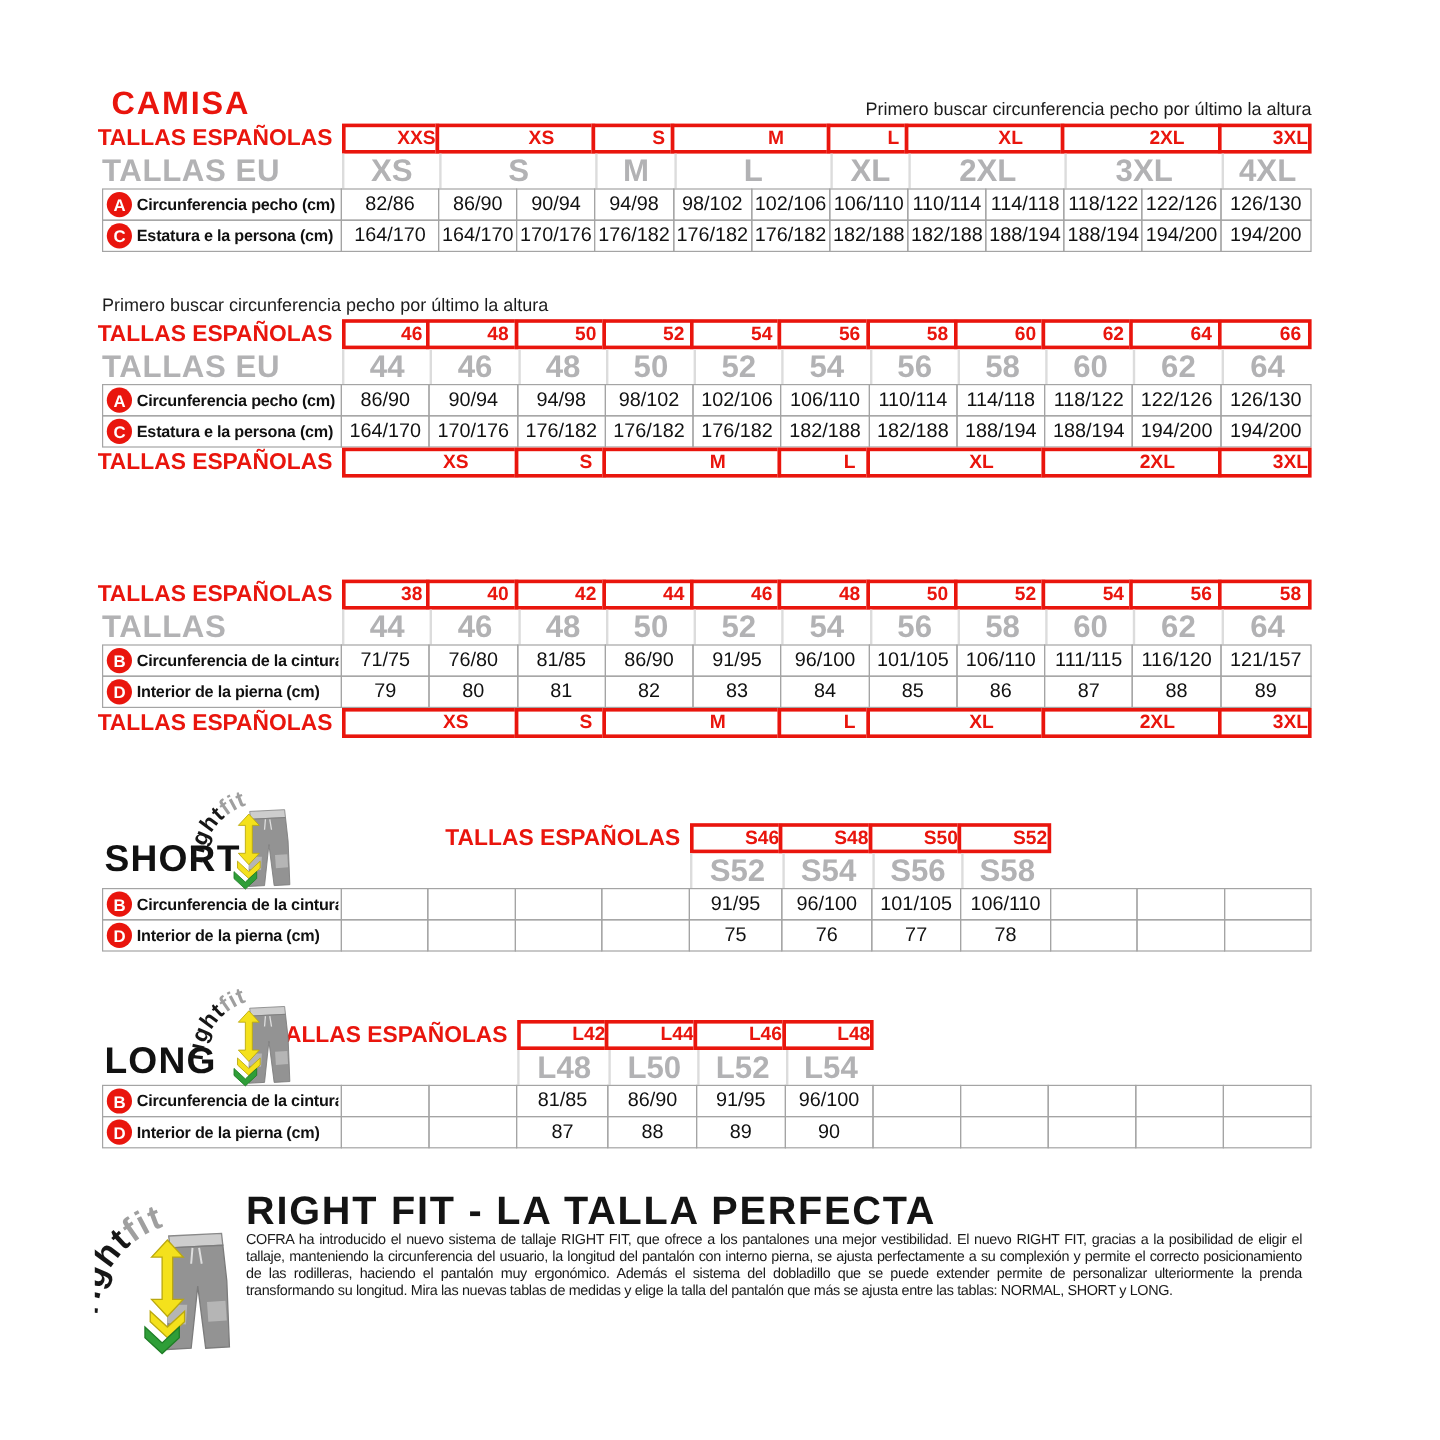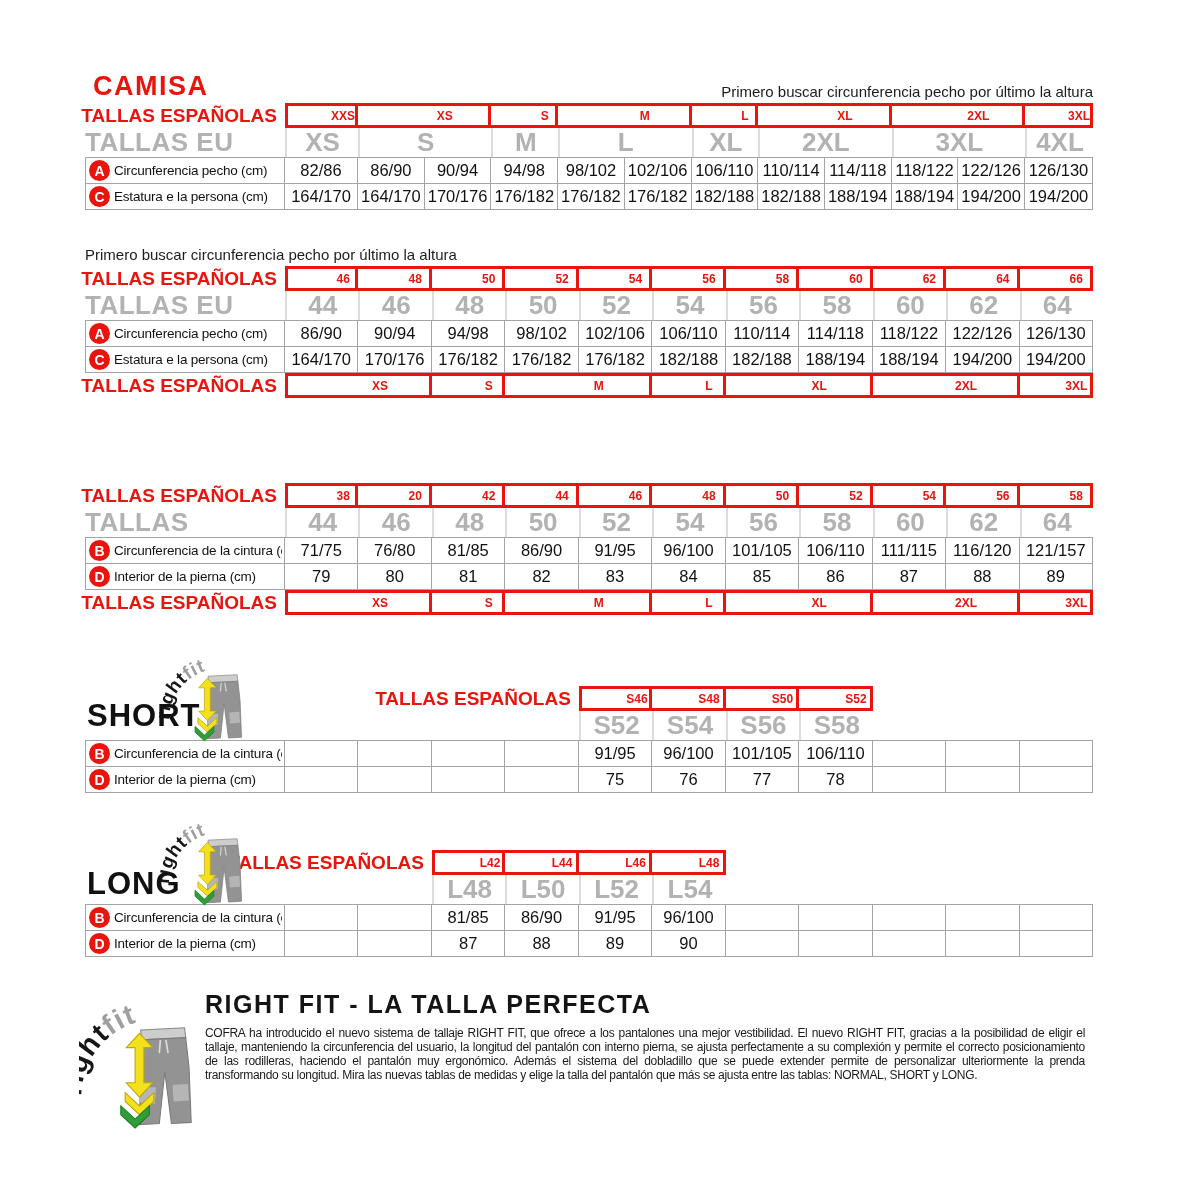--- a/index.html
+++ b/index.html
@@ -14,42 +14,42 @@
   .section{position:absolute;left:85px;width:1008px;}
 
   
   .table-head{display:flex;justify-content:space-between;align-items:flex-end;height:28px;margin-bottom:3px;}
   .sec-title{font-size:27px;font-weight:bold;color:var(--red);letter-spacing:1.5px;line-height:1;margin-left:8px;white-space:nowrap;}
   .sec-note{font-size:15px;color:#1c1c1c;line-height:1;padding-bottom:1px;white-space:nowrap;}
 
   
   .size-table{display:grid;width:100%;}
   .cell{display:flex;align-items:center;justify-content:center;box-sizing:border-box;white-space:nowrap;}
-  .red-box{height:25px;border:3px solid var(--red);color:var(--red);font-weight:bold;font-size:12px;background:#fff;padding-left:43px;}
+  .red-box{height:25px;border:3px solid var(--red);color:var(--red);font-weight:bold;font-size:16px;background:#fff;padding-left:43px;}
   .ml3{margin-left:-3px;}
   .gray-size{height:29px;color:var(--gray);font-weight:bold;font-size:26px;border-left:2px solid var(--lightline);}
   .red-label{height:25px;color:var(--red);font-weight:bold;font-size:19px;justify-content:flex-end;padding-right:8px;padding-left:42px;}
   .gray-label{height:29px;color:var(--gray);font-weight:bold;font-size:26px;justify-content:flex-start;letter-spacing:0.5px;}
   .data-cell{height:27px;border:1px solid var(--bord);font-size:16.5px;color:#111;}
   .data-label{height:27px;border:1px solid var(--bord);justify-content:flex-start;padding:0 2px 0 3px;font-size:13.5px;letter-spacing:-0.2px;color:#111;gap:4px;}
   .ml1{margin-left:-1px;}
   .mt1{margin-top:-1px;}
   .blank{height:25px;}
   .badge{min-width:21px;width:21px;height:21px;border-radius:50%;background:var(--red);color:#fff;
          font-weight:bold;font-size:14px;display:flex;align-items:center;justify-content:center;flex:0 0 21px;}
-  .mlabel{overflow:hidden;}
+  .mlabel{overflow:hidden;font-weight:bold;}
 
   
   .fit-section .size-table{position:absolute;left:0;top:28px;width:100%;}
   .fit-label{position:absolute;left:2px;font-size:31px;font-weight:bold;color:#111;letter-spacing:1px;line-height:1;}
   .logo-small{position:absolute;left:74px;top:-8px;z-index:2;}
   .logo-large{position:absolute;left:-6px;top:0;z-index:2;}
 
   
-  .rf-title{position:absolute;left:120px;top:2px;font-size:25px;font-weight:bold;color:#141414;letter-spacing:1.5px;line-height:1;}
+  .rf-title{position:absolute;left:120px;top:2px;font-size:33px;font-weight:bold;color:#141414;letter-spacing:1.5px;line-height:1;}
   .rf-par{position:absolute;left:120px;top:36px;width:880px;font-size:12px;line-height:1.17;
           letter-spacing:-0.3px;color:#1a1a1a;text-align:justify;}
 </style>
 </head>
 <body>
 
 <div class="page">
 
   <svg width="0" height="0" style="position:absolute">
     <defs>
@@ -198,21 +198,21 @@
         <div class="cell red-box ml3">3XL</div>
       </div>
   </div>
 
   <div class="section" style="top:452px">
     <div class="table-head">
     </div>
     <div class="size-table" style="grid-template-columns: 200px repeat(11, 1fr);">
         <div class="cell red-label">TALLAS ESPAÑOLAS</div>
         <div class="cell red-box">38</div>
-        <div class="cell red-box ml3">20</div>
+        <div class="cell red-box ml3">40</div>
         <div class="cell red-box ml3">42</div>
         <div class="cell red-box ml3">44</div>
         <div class="cell red-box ml3">46</div>
         <div class="cell red-box ml3">48</div>
         <div class="cell red-box ml3">50</div>
         <div class="cell red-box ml3">52</div>
         <div class="cell red-box ml3">54</div>
         <div class="cell red-box ml3">56</div>
         <div class="cell red-box ml3">58</div>
         <div class="cell gray-label">TALLAS</div>

